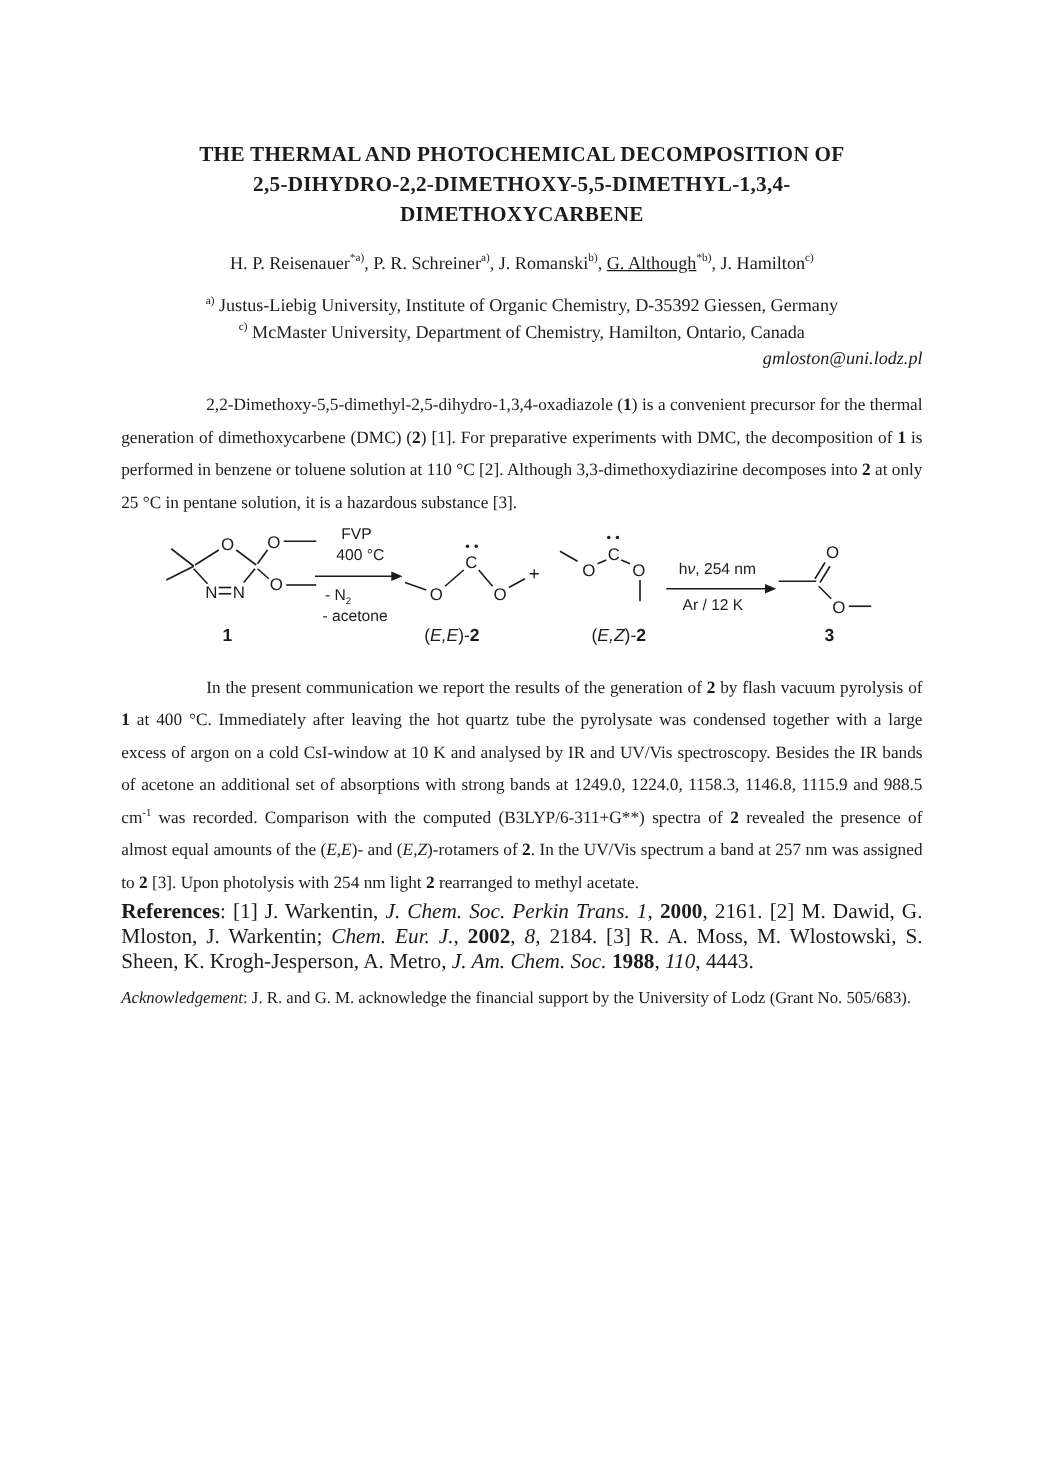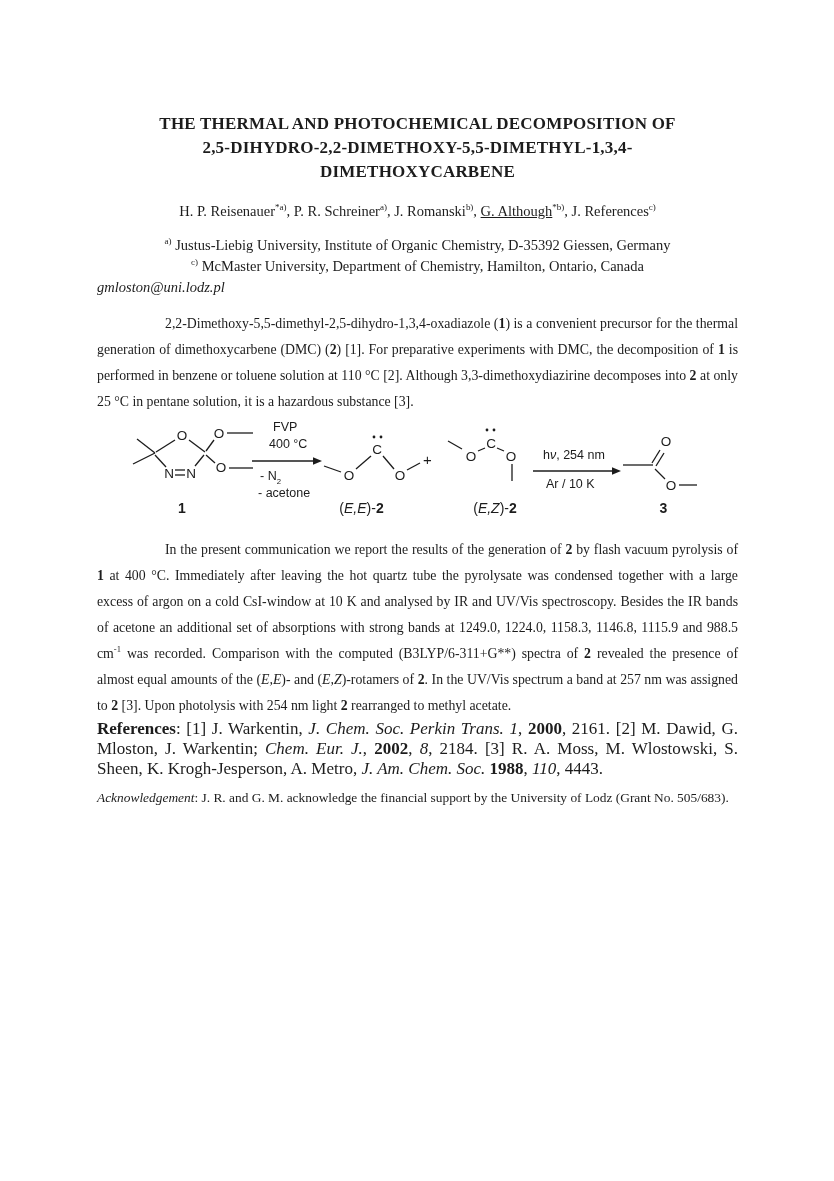--- a/index.html
+++ b/index.html
@@ -8,21 +8,21 @@
     font-family:"Liberation Serif", serif; color:#1c1c1c; overflow:hidden;
   }
   .content { position:absolute; left:97px; top:0; width:641px; }
 
   .title { margin-top:112px; text-align:center; font-weight:700;
            font-size:17px; line-height:24px; letter-spacing:0.2px; }
   .title-line { white-space:nowrap; }
 
   .authors { margin-top:16px; text-align:center; font-size:14.5px; line-height:22px; }
   .affils  { margin-top:13px; text-align:center; font-size:14.5px; line-height:21px; }
-  .email   { text-align:left; font-size:14.5px; line-height:21px; font-style:italic; }
+  .email   { text-align:right; font-size:14.5px; line-height:21px; font-style:italic; }
 
   .para { font-size:13.8px; line-height:26px; text-align:justify; text-indent:68px; margin:0; }
   .p1 { margin-top:13px; }
   .p2 { margin-top:4px; }
 
   .refs { font-size:17px; line-height:20px; text-align:justify; }
   .ack  { margin-top:9px;  font-size:13.4px; line-height:20px; text-align:justify; }
 
   
   .rt-b { font-weight:700; }
@@ -48,21 +48,21 @@
 <body>
 
 <div class="content">
 
   <div class="title">
     <div class="title-line">THE THERMAL AND PHOTOCHEMICAL DECOMPOSITION OF</div>
     <div class="title-line">2,5-DIHYDRO-2,2-DIMETHOXY-5,5-DIMETHYL-1,3,4-</div>
     <div class="title-line">DIMETHOXYCARBENE</div>
   </div>
 
-  <div class="authors"><span>H. P. Reisenauer</span><span class="rt-sup">*a)</span><span>, P. R. Schreiner</span><span class="rt-sup">a)</span><span>, J. Romanski</span><span class="rt-sup">b)</span><span>, </span><span class="rt-u">G. Although</span><span class="rt-sup">*b)</span><span>, J. References</span><span class="rt-sup">c)</span></div>
+  <div class="authors"><span>H. P. Reisenauer</span><span class="rt-sup">*a)</span><span>, P. R. Schreiner</span><span class="rt-sup">a)</span><span>, J. Romanski</span><span class="rt-sup">b)</span><span>, </span><span class="rt-u">G. Although</span><span class="rt-sup">*b)</span><span>, J. Hamilton</span><span class="rt-sup">c)</span></div>
 
   <div class="affils">
     <div><span class="rt-sup">a)</span><span> Justus-Liebig University, Institute of Organic Chemistry, D-35392 Giessen, Germany</span></div>
     <div><span class="rt-sup">c)</span><span> McMaster University, Department of Chemistry, Hamilton, Ontario, Canada</span></div>
   </div>
   <div class="email">gmloston@uni.lodz.pl</div>
 
   <p class="para p1"><span>2,2-Dimethoxy-5,5-dimethyl-2,5-dihydro-1,3,4-oxadiazole (</span><span class="rt-b">1</span><span>) is a convenient precursor for the thermal generation of dimethoxycarbene (DMC) (</span><span class="rt-b">2</span><span>) [1]. For preparative experiments with DMC, the decomposition of </span><span class="rt-b">1</span><span> is performed in benzene or toluene solution at 110 °C [2]. Although 3,3-dimethoxydiazirine decomposes into </span><span class="rt-b">2</span><span> at only 25 °C in pentane solution, it is a hazardous substance [3].</span></p>
 
   <div class="scheme">
@@ -123,21 +123,21 @@
       <text x="46" y="25">C</text>
       <text x="66" y="38">O</text>
     </svg>
     <div class="cmp-label sch-abs" style="left:348px;top:85px;width:100px"><span>(</span><span class="rt-i">E,Z</span><span>)-</span><span class="rt-b">2</span></div>
 
     <div class="sch-txt sch-abs" style="left:446px;top:32px"><span>h</span><span class="rt-i">ν</span><span>, 254 nm</span></div>
     <svg class="sch-abs" style="left:436px;top:50px" width="88" height="12">
       <line x1="0" y1="6" x2="80" y2="6"></line>
       <polygon points="79,2.2 88,6 79,9.8"></polygon>
     </svg>
-    <div class="sch-txt sch-abs" style="left:449px;top:61px">Ar / 10 K</div>
+    <div class="sch-txt sch-abs" style="left:449px;top:61px">Ar / 12 K</div>
 
     <svg class="sch-abs" style="left:524px;top:14px" width="105" height="66">
       <line x1="2" y1="36" x2="32" y2="36"></line>
       <line x1="31" y1="34" x2="39" y2="21"></line>
       <line x1="35" y1="37" x2="43" y2="24"></line>
       <line x1="34" y1="40" x2="44" y2="50"></line>
       <line x1="58" y1="56" x2="76" y2="56"></line>
       <text x="45" y="17">O</text>
       <text x="50" y="61">O</text>
     </svg>

